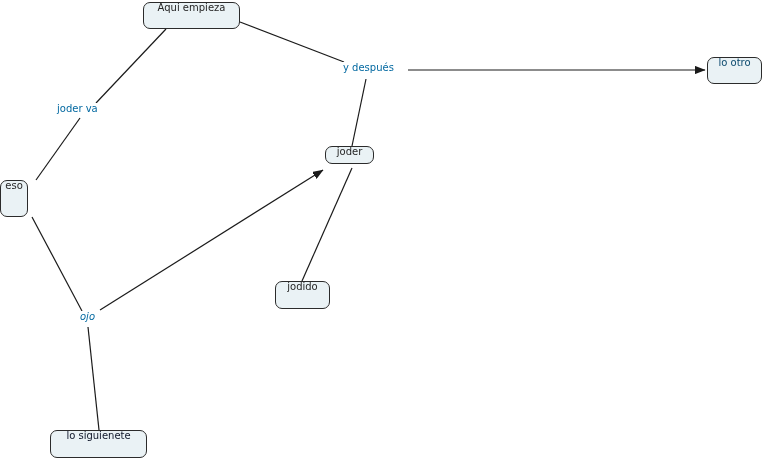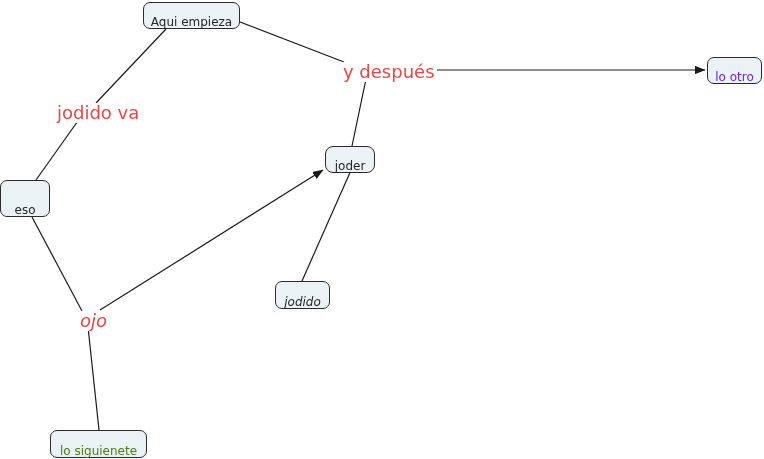--- a/index.html
+++ b/index.html
@@ -26,32 +26,32 @@
     width: 764px;
     height: 459px;
   }
   .node-box {
     position: absolute;
     box-sizing: border-box;
     background: #eaf2f5;
     border: 1.3px solid #2b2b2b;
     border-radius: 7px;
     display: flex;
-    align-items: flex-end;
+    align-items: flex-start;
     justify-content: center;
-    font-size: 12px;
+    font-size: 10px;
     color: #262626;
     white-space: nowrap;
     line-height: 1;
-    padding: 0 24px;
+    padding: 0 13px;
   }
   .node-label {
     position: absolute;
-    font-size: 18px;
-    color: #ef4444;
+    font-size: 10px;
+    color: #0369a1;
     white-space: nowrap;
     background: #ffffff;
     line-height: 1;
     padding: 1px 2px;
   }
 </style>
 </head>
 <body>
 
 <div id="canvas">
@@ -72,35 +72,35 @@
         <line x1="32" y1="217" x2="82" y2="311" stroke="#1a1a1a" stroke-width="1.2"></line>
         <line x1="100" y1="310" x2="323" y2="170" stroke="#1a1a1a" stroke-width="1.2" marker-end="url(#arrowhead)"></line>
         <line x1="88" y1="327" x2="99" y2="430" stroke="#1a1a1a" stroke-width="1.2"></line>
       </g>
   </svg>
 
   <div id="boxed-node-layer">
       <div class="node-box" style="left: 143px; top: 2px; width: 97px; height: 27px; background: rgb(234, 242, 245); border-color: rgb(43, 43, 43); color: rgb(38, 38, 38);">
         <span>Aqui empieza</span>
       </div>
-      <div class="node-box" style="left: 707px; top: 57px; width: 55px; height: 27px; background: rgb(234, 242, 245); border-color: rgb(43, 43, 43); color: #6d28d9;">
+      <div class="node-box" style="left: 707px; top: 57px; width: 55px; height: 27px; background: rgb(234, 242, 245); border-color: rgb(43, 43, 43); color: #0c4a6e;">
         <span>lo otro</span>
       </div>
-      <div class="node-box" style="left: 325px; top: 146px; width: 49px; height: 27px; background: rgb(234, 242, 245); border-color: rgb(43, 43, 43); color: rgb(38, 38, 38); border-radius: 8px;">
+      <div class="node-box" style="left: 325px; top: 146px; width: 49px; height: 18px; background: rgb(234, 242, 245); border-color: rgb(43, 43, 43); color: rgb(38, 38, 38);">
         <span>joder</span>
       </div>
       <div class="node-box" style="left: 0px; top: 180px; width: 17px; height: 37px; background: rgb(234, 242, 245); border-color: rgb(43, 43, 43); color: rgb(38, 38, 38);">
         <span>eso</span>
       </div>
-      <div class="node-box" style="left: 275px; top: 281px; width: 55px; height: 28px; background: rgb(234, 242, 245); border-color: rgb(43, 43, 43); color: rgb(38, 38, 38); font-style: italic;">
+      <div class="node-box" style="left: 275px; top: 281px; width: 55px; height: 28px; background: rgb(234, 242, 245); border-color: rgb(43, 43, 43); color: rgb(38, 38, 38);">
         <span>jodido</span>
       </div>
-      <div class="node-box" style="left: 50px; top: 430px; width: 97px; height: 28px; background: rgb(234, 242, 245); border-color: rgb(43, 43, 43); color: #4d7c0f;">
+      <div class="node-box" style="left: 50px; top: 430px; width: 97px; height: 28px; background: rgb(234, 242, 245); border-color: rgb(43, 43, 43); color: #0f172a;">
         <span>lo siguienete</span>
       </div>
     </div>
   <div id="text-node-layer">
       <div class="node-label" style="left: 341px; top: 62px;">y después</div>
-      <div class="node-label" style="left: 55px; top: 103px;">jodido va</div>
+      <div class="node-label" style="left: 55px; top: 103px;">joder va</div>
       <div class="node-label" style="left: 78px; top: 311px; font-style: italic;">ojo</div>
     </div>
 
 </div>
 
 </body></html>

